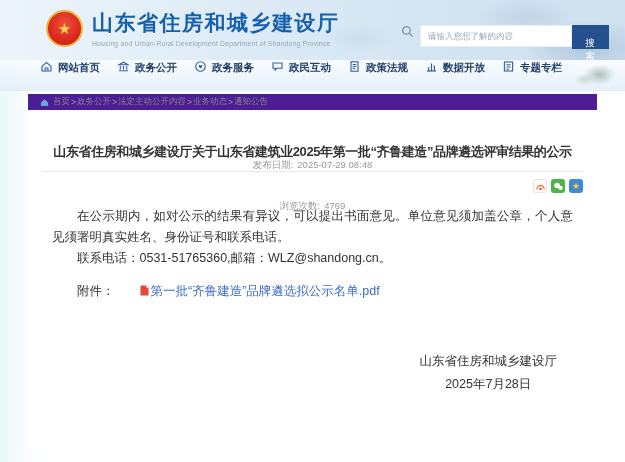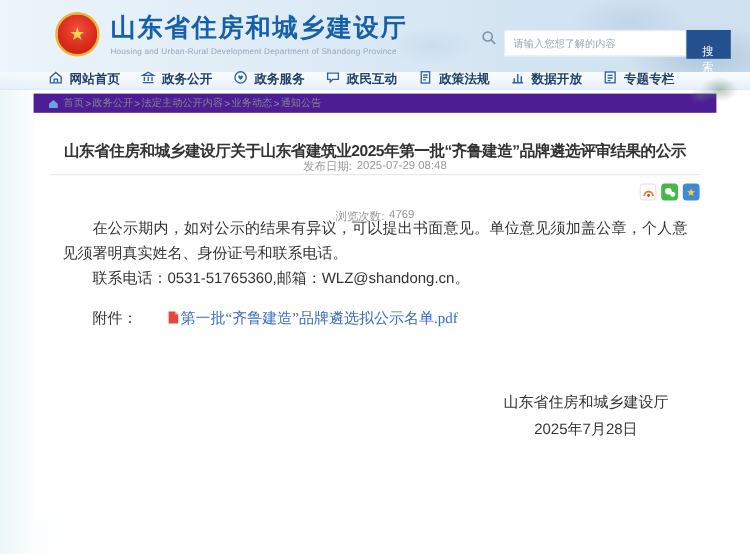--- a/index.html
+++ b/index.html
@@ -26,54 +26,54 @@
   .site-name{font-size:21px;font-weight:bold;color:#1660ab;letter-spacing:1.5px;white-space:nowrap;}
   .site-name-en{font-size:6.8px;color:#95a6ba;margin-top:3px;letter-spacing:.2px;white-space:nowrap;}
   .search{position:absolute;right:16px;top:25px;display:flex;align-items:flex-start;}
   .search-glass{margin-right:6px;display:flex;}
   .search-input{width:136px;height:20px;border:1px solid #e6eef6;background:#ffffff;
     font-size:8.5px;color:#555;padding:0 7px;outline:none;font-family:inherit;}
   .search-input::placeholder{color:#9aa7b5;}
   .search-btn{height:22px;width:37px;background:#25508f;color:#fff;font-size:9.5px;border:none;
     cursor:pointer;font-family:inherit;letter-spacing:1px;padding:12px;}
   
-  .nav{height:15px;display:flex;align-items:flex-end;padding-left:40px;gap:17px;position:relative;
+  .nav{height:31px;display:flex;align-items:flex-start;padding-left:40px;gap:17px;position:relative;
     background:linear-gradient(180deg,rgba(248,252,255,.85),rgba(226,238,249,.85));
     border-bottom:1px solid rgba(210,224,238,.6);box-sizing:border-box;}
   .nav-item{display:flex;align-items:center;gap:5px;font-size:10.5px;font-weight:bold;color:#22406a;
     cursor:pointer;white-space:nowrap;}
   .nav-item svg{flex:0 0 auto;}
   .nav-tree{position:absolute;right:2px;top:-4px;width:52px;height:34px;pointer-events:none;
     background:radial-gradient(ellipse 22px 14px at 55% 55%,rgba(92,130,104,.45),rgba(92,130,104,0) 72%),
                radial-gradient(ellipse 14px 9px at 25% 70%,rgba(120,150,130,.30),rgba(120,150,130,0) 70%);}
   
   .page{margin:0 28px;background:#fff;min-height:355px;}
   .breadcrumb{margin-top:3px;background:#4c1d95;height:16px;display:flex;align-items:center;
     padding-left:12px;font-size:8.5px;color:#868686;}
   .breadcrumb .crumb{cursor:pointer;}
   .breadcrumb .sep{margin:0 1px;color:#999;}
   .bc-home{margin-right:4px;display:flex;}
   
-  .article-title{margin:23px 18px 0;text-align:center;font-size:13px;font-weight:bold;color:#333;
+  .article-title{margin:33px 18px 0;text-align:center;font-size:13px;font-weight:bold;color:#333;
     letter-spacing:-.4px;white-space:nowrap;}
   .title-divider{border-bottom:1px solid #e8e8e8;margin:10px 14px 0;}
   .meta-row{position:relative;height:27px;display:flex;align-items:center;justify-content:center;
     gap:28px;font-size:9.5px;color:#999;flex-direction:column;}
   .meta-item{display:flex;gap:4px;}
   .share-icons{position:absolute;right:14px;top:7px;display:flex;gap:4px;}
   .share-icon{width:14px;height:14px;border-radius:3px;display:flex;align-items:center;
     justify-content:center;cursor:pointer;box-sizing:border-box;}
   .share-more{background:#fff;border:1px solid #f0e2d8;}
   .share-wechat{background:#49b649;}
   .share-fav{background:#3e8ad8;color:#ffd428;font-size:9px;line-height:1;}
   
   .body{padding:7px 24px 0;font-size:12.5px;color:#333;line-height:21px;text-align:justify;}
   .body p{margin:0;text-indent:2em;}
   .attachment{margin:14px 24px 0;font-size:12.5px;color:#333;text-indent:2em;}
-  .attachment-link{color:#3a6cc7;text-decoration:none;cursor:pointer;font-family:Liberation Serif, serif;}
+  .attachment-link{color:#3a6cc7;text-decoration:none;cursor:pointer;}
   .pdf-icon{display:inline-block;vertical-align:-1px;margin-right:2px;}
   .signature{margin:50px 40px 0 0;text-align:right;}
   .signature-inner{display:inline-block;text-align:center;font-size:12.5px;color:#333;line-height:23px;}
   .sig-line{white-space:nowrap;}
 </style>
 </head>
 <body>
 
 <div class="banner">
   <div class="banner-deco-1"></div>

